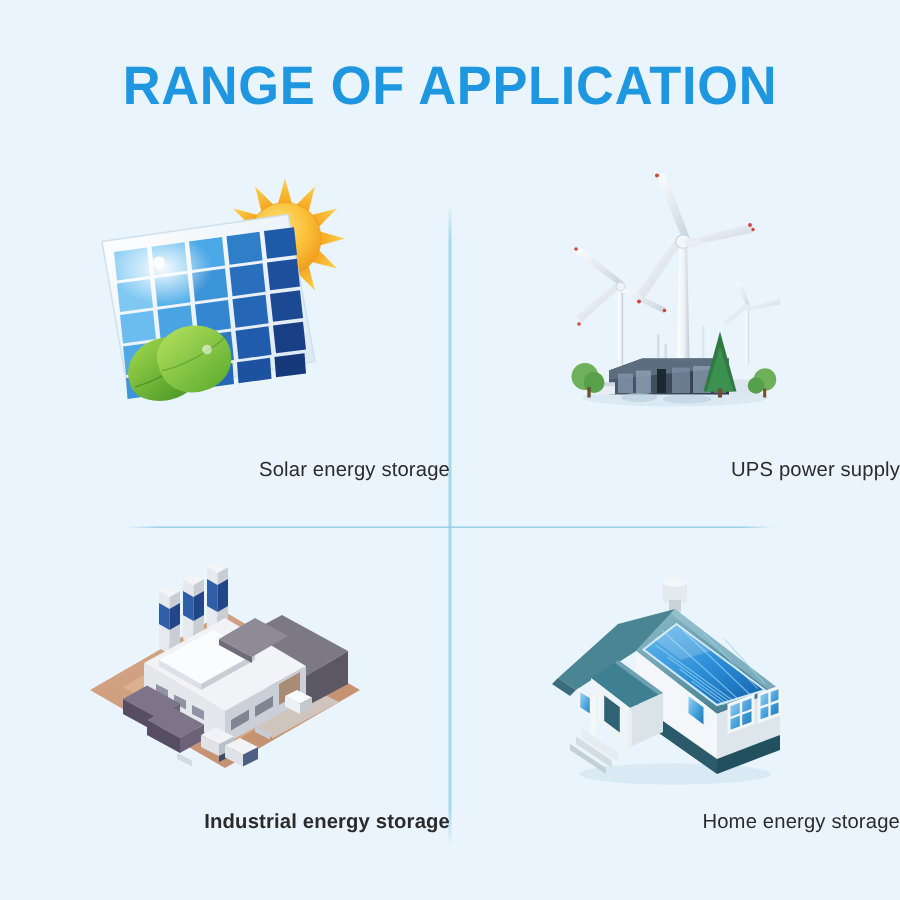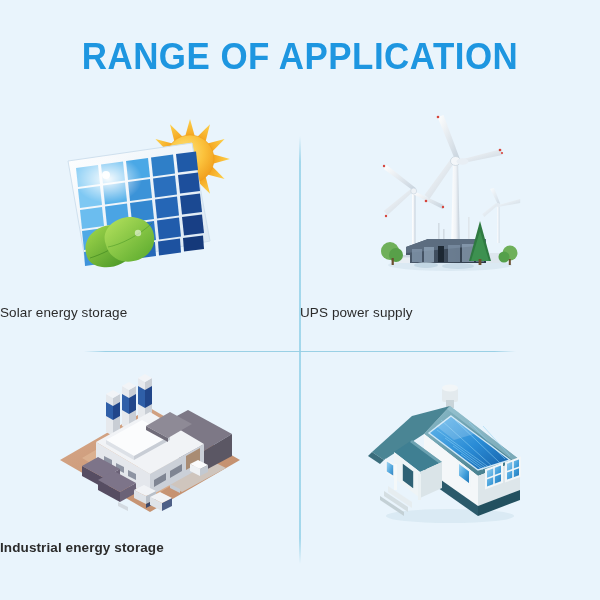--- a/index.html
+++ b/index.html
@@ -84,21 +84,21 @@
     width: 200px;
     height: 170px;
   }
   .art svg { display: block; width: 200px; height: 170px; }
 
   .cell-label {
     position: absolute;
     left: 0;
     width: 300px;
     top: 200px;
-    text-align: left;
+    text-align: right;
     font-size: 13.5px;
     color: #2b2b2b;
     font-family: "Liberation Sans", sans-serif;
     letter-spacing: 0.1px;
   }
   #cell-industrial .cell-label,
   #cell-home .cell-label { top: 188px; }
   #cell-industrial .art,
   #cell-home .art { top: 12px; }
 </style>
@@ -498,15 +498,16 @@
         <polygon points="36,96 44,101 44,113 36,108" fill="none" stroke="#f2f6f8" stroke-width="1.6"></polygon>
 
         <polygon points="38,122 62,138 62,144 38,128" fill="#e6edf0"></polygon>
         <polygon points="34,127 58,143 58,148 34,132" fill="#d4dee2"></polygon>
         <polygon points="30,132 54,148 54,152 30,136" fill="#c3d0d5"></polygon>
 
         <rect x="44" y="100" width="3" height="26" fill="#f4f8f9"></rect>
         <rect x="68" y="110" width="3" height="26" fill="#eaf1f3"></rect>
       </svg>
     </div>
+    <div class="cell-label">Home energy storage</div>
   </div>
 
 </div>
 
 </body></html>

